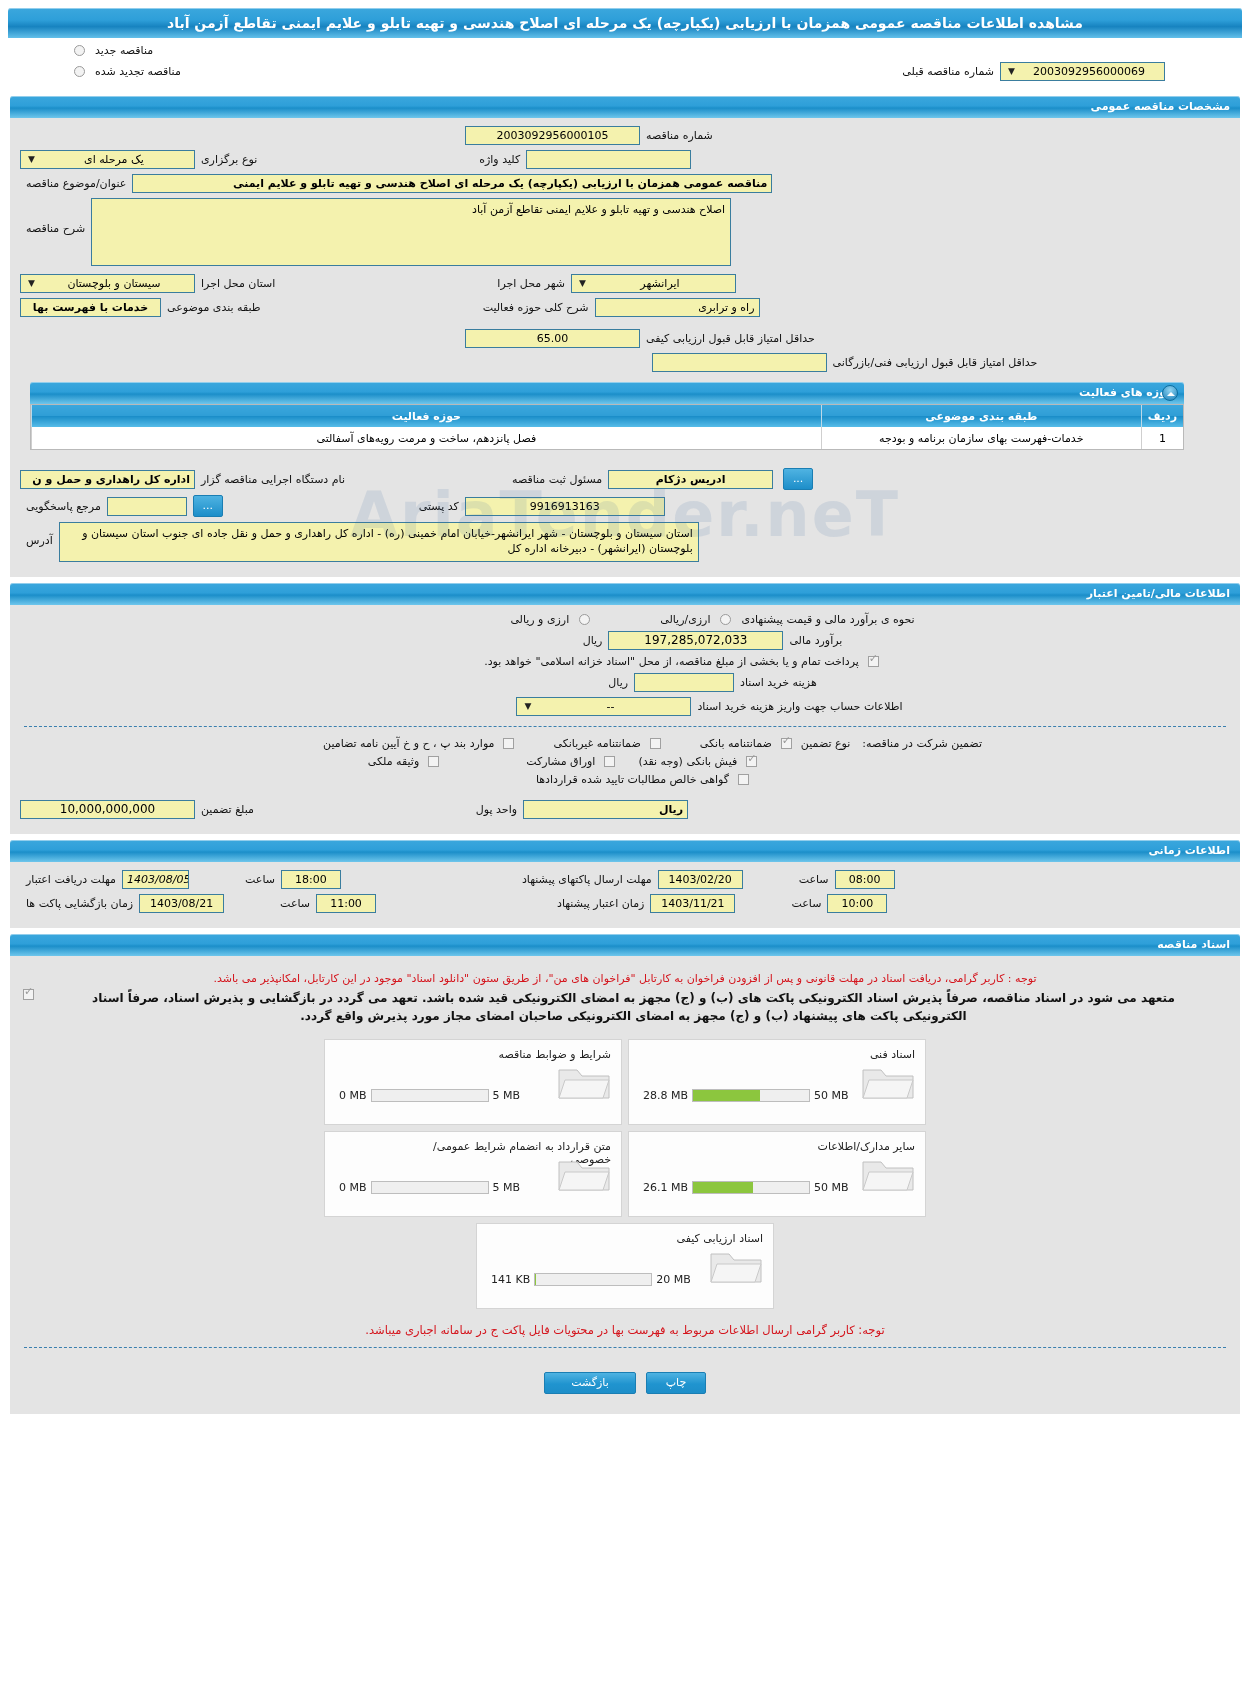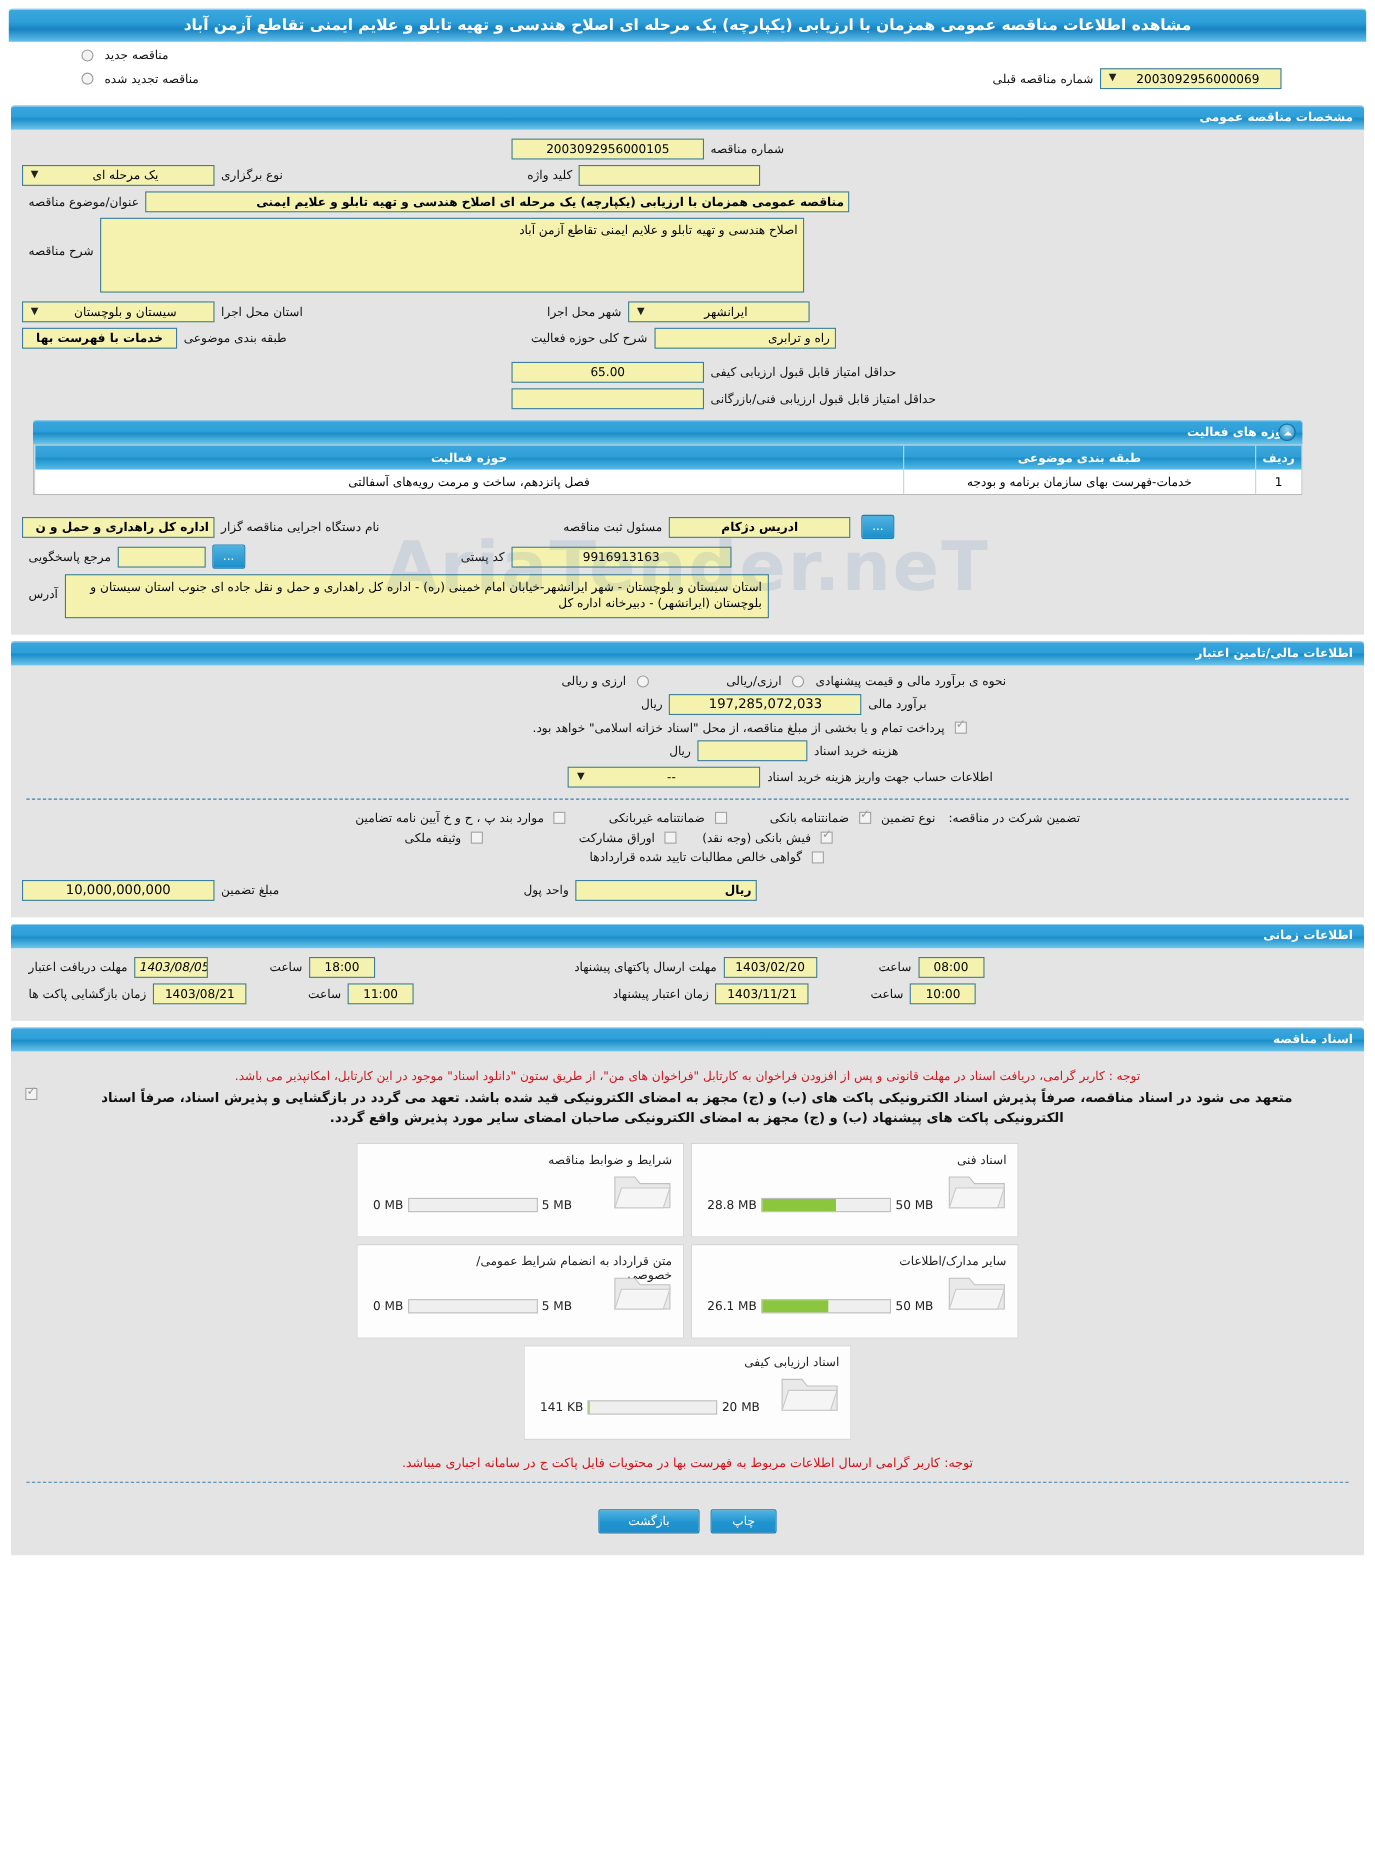--- a/index.html
+++ b/index.html
@@ -244,21 +244,21 @@
       <span class="lbl">شرح کلی حوزه فعالیت</span>
       <span style="width:210px"></span>
       <span class="lbl">طبقه بندی موضوعی</span>
       <span class="fld bold" style="width:141px;">خدمات با فهرست بها</span>
     </div>
 
     <div class="row" style="justify-content:flex-end;padding-left:445px;margin-top:12px;">
       <span class="lbl">حداقل امتیاز قابل قبول ارزیابی کیفی</span>
       <span class="fld ltr" style="width:175px;text-align:center;">65.00</span>
     </div>
-    <div class="row" style="justify-content:flex-end;padding-left:445px;">
+    <div class="row" style="justify-content:center;padding-left:445px;">
       <span class="lbl">حداقل امتیاز قابل قبول ارزیابی فنی/بازرگانی</span>
       <span class="fld" style="width:175px;"></span>
     </div>
 
     <div class="bar" style="margin:10px 46px 0 10px;">
       <span class="collapse-dot"></span>
       <span>حوزه های فعالیت</span>
     </div>
     <div class="tbl-wrap" style="margin:0 46px 0 10px;">
       <table class="areas">
@@ -417,21 +417,21 @@
       <span class="lbl">زمان بازگشایی پاکت ها</span>
     </div>
   </div>
 
   <div class="bar">
     <span>اسناد مناقصه</span>
   </div>
   <div class="panel">
     <div class="note-red">توجه : کاربر گرامی، دریافت اسناد در مهلت قانونی و پس از افزودن فراخوان به کارتابل "فراخوان های من"، از طریق ستون "دانلود اسناد" موجود در این کارتابل، امکانپذیر می باشد.</div>
     <div class="row" style="justify-content:flex-end;align-items:flex-start;">
-      <div class="note-bold" style="flex:1;">متعهد می شود در اسناد مناقصه، صرفاً پذیرش اسناد الکترونیکی پاکت های (ب) و (ج) مجهز به امضای الکترونیکی قید شده باشد. تعهد می گردد در بازگشایی و پذیرش اسناد، صرفاً اسناد الکترونیکی پاکت های پیشنهاد (ب) و (ج) مجهز به امضای الکترونیکی صاحبان امضای سایر مورد پذیرش واقع گردد.</div>
+      <div class="note-bold" style="flex:1;">متعهد می شود در اسناد مناقصه، صرفاً پذیرش اسناد الکترونیکی پاکت های (ب) و (ج) مجهز به امضای الکترونیکی قید شده باشد. تعهد می گردد در بازگشایی و پذیرش اسناد، صرفاً اسناد الکترونیکی پاکت های پیشنهاد (ب) و (ج) مجهز به امضای الکترونیکی صاحبان امضای مجاز مورد پذیرش واقع گردد.</div>
       <span class="chk on" style="margin-top:4px;"></span>
     </div>
 
     <div class="files">
       <div class="files-row">
 
         <div class="fcard">
           <div class="fname">اسناد فنی</div>
           <div class="folder">
             <svg class="folder-ic" viewBox="0 0 58 44">

